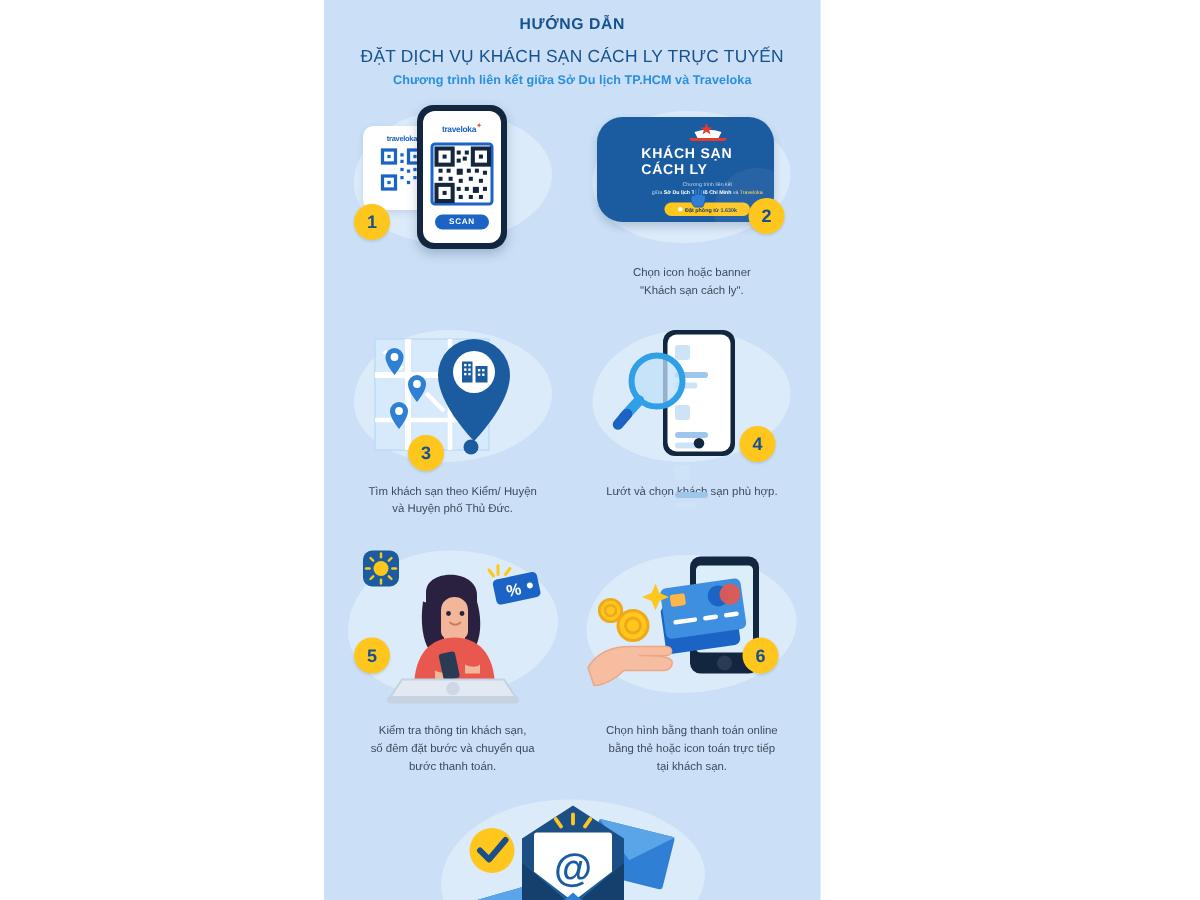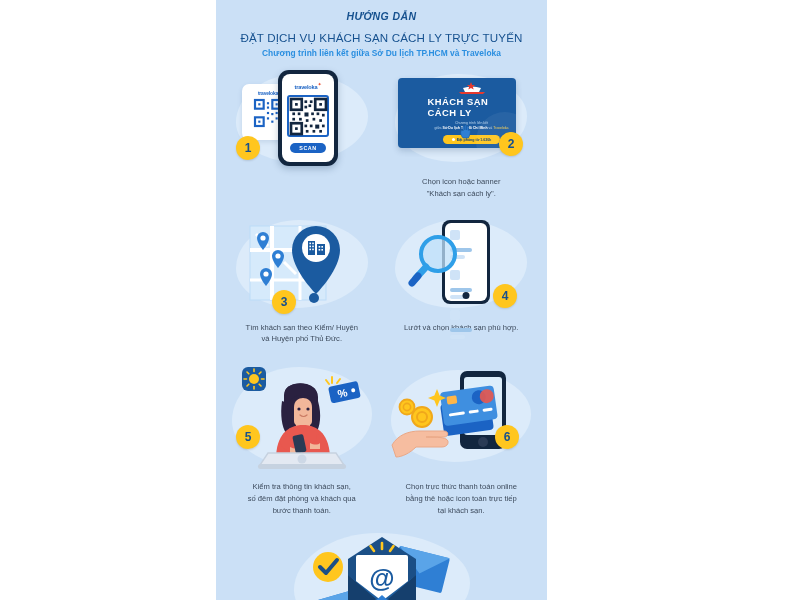--- a/index.html
+++ b/index.html
@@ -12,21 +12,20 @@
   .panel{
     position:absolute;left:216px;top:0;width:331px;height:600px;
     background:#cbe0f6;overflow:hidden;
   }
 
   
   .header{padding:10px 12px 2px;text-align:center;}
   .h-small{
     font-size:10.5px;font-weight:bold;color:#16518f;letter-spacing:.4px;
     line-height:1.25;
-    font-style:italic;
   }
   .h-big{
     font-size:11.6px;font-weight:normal;color:#16518f;letter-spacing:.15px;
     line-height:1.3;margin-top:7px;white-space:nowrap;
   }
   .h-sub{
     font-size:8.4px;font-weight:bold;color:#2b8fe0;margin-top:3px;
     white-space:nowrap;letter-spacing:.05px;
   }
 
@@ -76,21 +75,21 @@
   .brand sup{color:#e8553a;font-size:5px;}
   .qr-box{width:42px;height:42px;margin-top:5px;border:2.5px solid #1b63c4;border-radius:3px;padding:1.5px;box-sizing:border-box;background:#fff;}
   .scan-btn{
     margin-top:6px;background:#1b63c4;color:#fff;font-size:5.4px;font-weight:bold;
     border-radius:7px;padding:2.2px 9px;letter-spacing:.5px;
   }
 
   
   .banner{
     position:absolute;left:12px;top:12px;width:118px;height:70px;background:#1b5ba0;
-    border-radius:4px;box-shadow:0 3px 6px rgba(20,50,90,.2);
+    border-radius:17px;box-shadow:0 3px 6px rgba(20,50,90,.2);
     display:flex;flex-direction:column;align-items:center;padding-top:4px;box-sizing:border-box;
     overflow:hidden;
     padding-left:30px;
   }
   .banner::after{
     content:"";position:absolute;right:-18px;bottom:-22px;width:58px;height:58px;
     border-radius:50%;background:rgba(255,255,255,.06);
   }
   .b-logo{height:13px;display:flex;align-items:center;justify-content:center;}
   .b-title{color:#fff;font-weight:bold;font-size:9.4px;letter-spacing:.5px;margin-top:1px;}
@@ -401,21 +400,21 @@
               <path d="M36 92 L104 92 L112 104 L28 104 Z" fill="#e3e9f2" stroke="#c6d2e0" stroke-width="1.4"></path>
               <rect x="26" y="103" width="88" height="5" rx="2.5" fill="#c6d2e0"></rect>
               <circle cx="70" cy="98" r="4.5" fill="#cdd8e6"></circle>
             </svg>
 
             <div class="badge" style="left:10px;bottom:26px;">5</div>
           </div>
 
           <div class="caption">
             <div>Kiểm tra thông tin khách sạn,</div>
-            <div>số đêm đặt phòng và khách qua</div>
+            <div>số đêm đặt bước và chuyển qua</div>
             <div>bước thanh toán.</div>
           </div>
         </div>
 
         <div class="cell">
           <div class="art" style="height:118px;">
             <div class="blob" style="width:140px;height:92px;"></div>
 
             <svg width="146" height="110" viewBox="0 0 146 110" style="position:absolute;left:4px;top:4px;">
 
@@ -441,21 +440,21 @@
               <circle cx="17" cy="46" r="3.6" fill="none" stroke="#f0a81b" stroke-width="1.6"></circle>
               <path d="M47 28 L49.6 34.4 L56 37 L49.6 39.6 L47 46 L44.4 39.6 L38 37 L44.4 34.4 Z" fill="#ffc61e"></path>
 
               <path d="M2 84 C8 74 18 70 30 70 L54 70 C59 70 59 76 54 76 L36 76 C44 76 52 76 56 78 C60 80 58 86 52 86 L26 86 C20 92 12 96 6 96 Z" fill="#f6bda0" stroke="#eaa887" stroke-width="1"></path>
             </svg>
 
             <div class="badge" style="right:18px;bottom:26px;">6</div>
           </div>
 
           <div class="caption">
-            <div>Chọn trực thức thanh toán online</div>
+            <div>Chọn hình bằng thanh toán online</div>
             <div>bằng thẻ hoặc icon toán trực tiếp</div>
             <div>tại khách sạn.</div>
           </div>
         </div>
       </div>
 
       <div>
         <div class="step7">
           <div class="blob" style="width:176px;height:104px;left:50%;top:52%;"></div>
 

